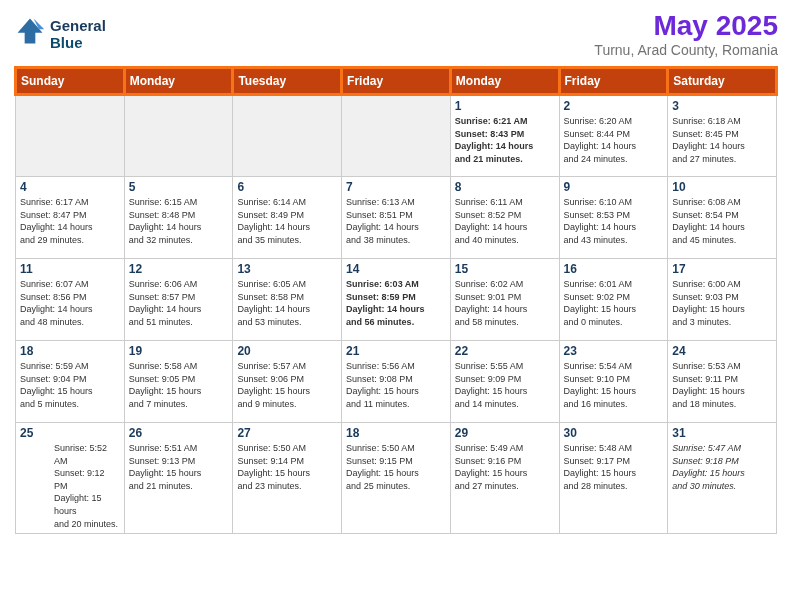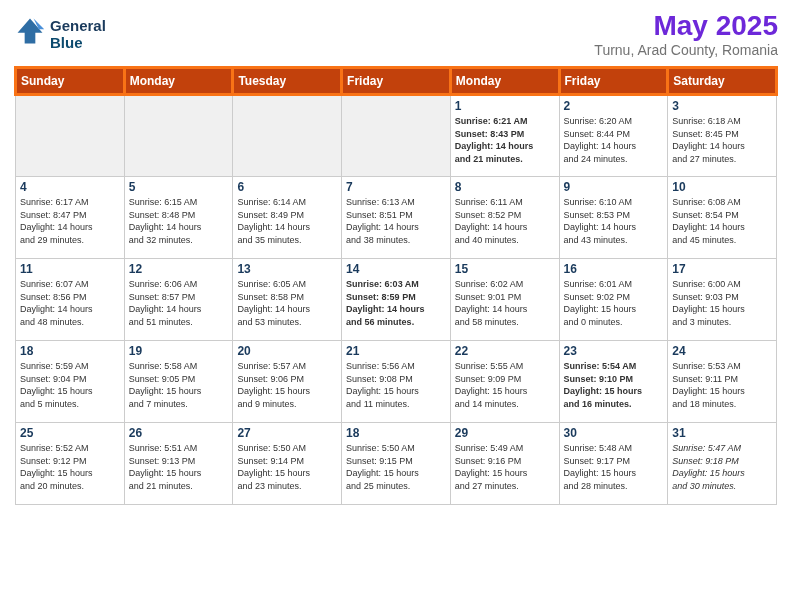--- a/index.html
+++ b/index.html
@@ -298,37 +298,37 @@
           </td>
           <td>
             <span class="day-number">22</span>
             <div class="day-info" style="white-space: pre-line;">Sunrise: 5:55 AM
 Sunset: 9:09 PM
 Daylight: 15 hours
 and 14 minutes.</div>
           </td>
           <td>
             <span class="day-number">23</span>
-            <div class="day-info" style="white-space: pre-line; font-weight: bold;">Sunrise: 5:54 AM
+            <div class="day-info" style="white-space: pre-line;">Sunrise: 5:54 AM
 Sunset: 9:10 PM
 Daylight: 15 hours
 and 16 minutes.</div>
           </td>
           <td>
             <span class="day-number">24</span>
             <div class="day-info" style="white-space: pre-line;">Sunrise: 5:53 AM
 Sunset: 9:11 PM
 Daylight: 15 hours
 and 18 minutes.</div>
           </td>
         </tr>
         <tr class="week-row">
           <td>
             <span class="day-number">25</span>
-            <div class="day-info" style="white-space: pre-line;">Sunrise: 5:52 AM
+            <div class="day-info" style="white-space: pre-line; margin-left: 34px;">Sunrise: 5:52 AM
 Sunset: 9:12 PM
 Daylight: 15 hours
 and 20 minutes.</div>
           </td>
           <td>
             <span class="day-number">26</span>
             <div class="day-info" style="white-space: pre-line;">Sunrise: 5:51 AM
 Sunset: 9:13 PM
 Daylight: 15 hours
 and 21 minutes.</div>

